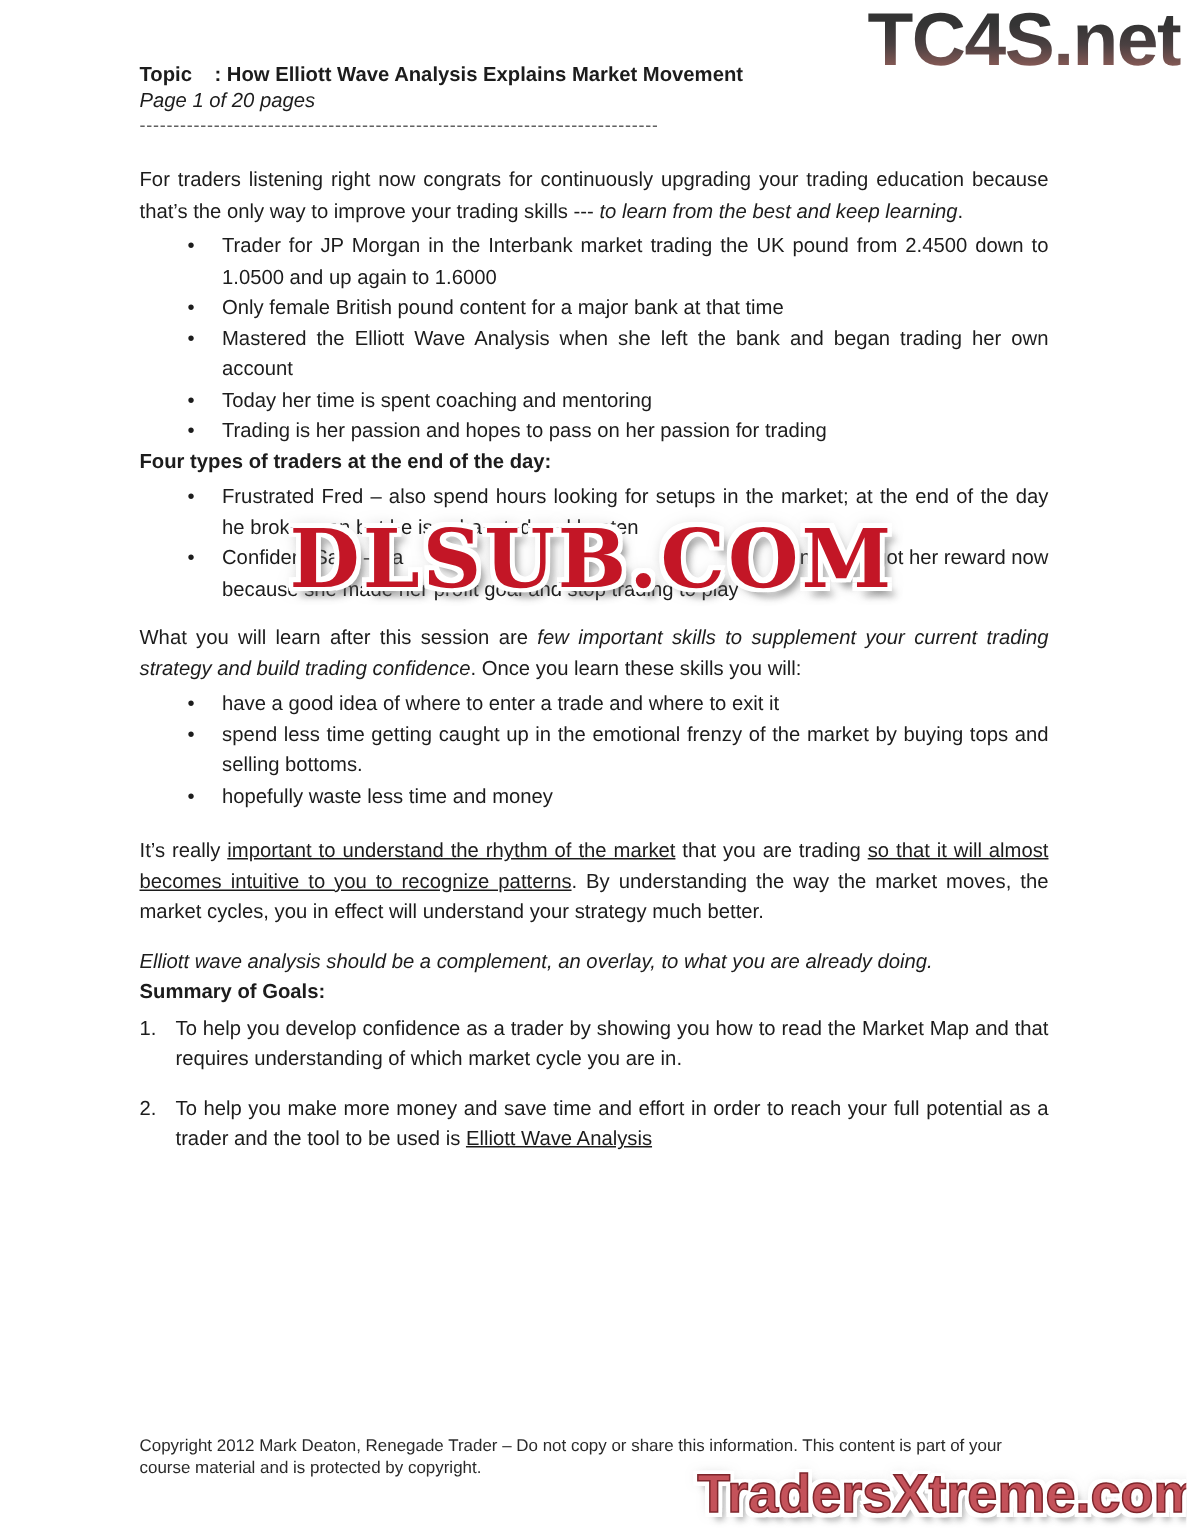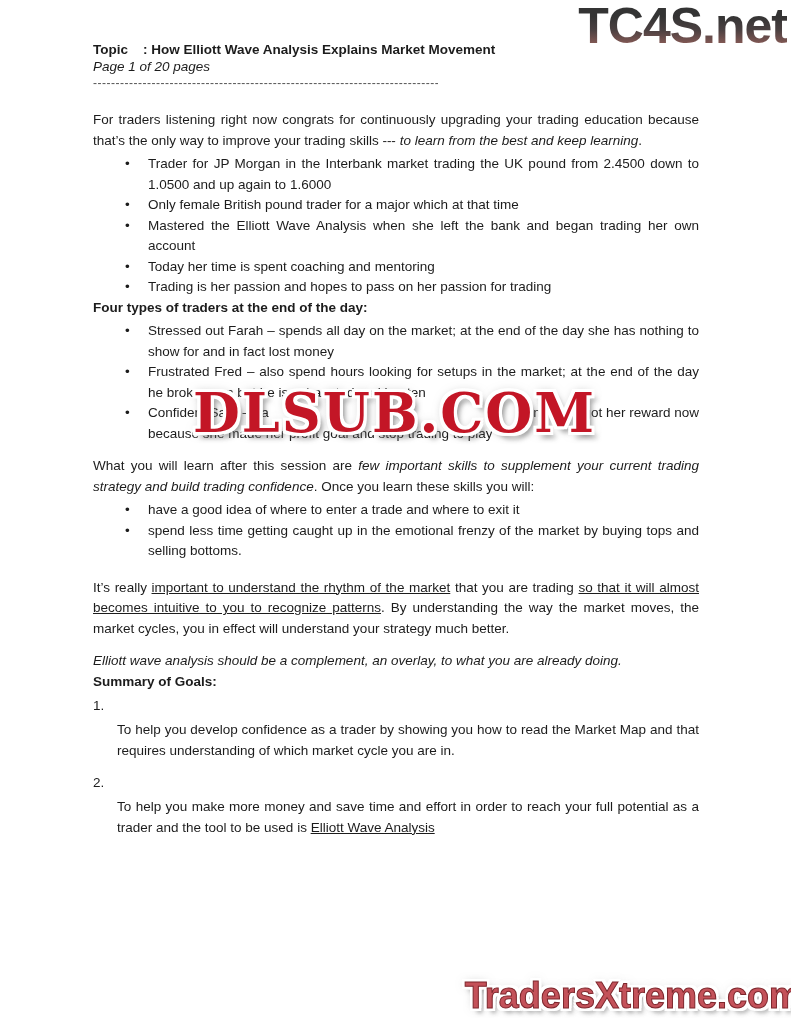--- a/index.html
+++ b/index.html
@@ -85,21 +85,21 @@
       -3px  3px 0 #ffffff, 3px  3px 0 #ffffff,
       -3px  0   0 #ffffff, 3px  0   0 #ffffff,
        0   -3px 0 #ffffff, 0    3px 0 #ffffff,
        0 0 10px rgba(130,130,130,0.55),
        5px 6px 5px rgba(90,90,90,0.55);
   }
   
   .goal { display: flex; margin-top: 4px; }
   .goal + .goal { margin-top: 12px; }
   .goal .num { width: 24px; flex-shrink: 0; }
-  .goal .gtext { flex: 1; text-align: justify; margin-top: 24px; }
+  .goal .gtext { flex: 1; text-align: justify; }
   
   .footer {
     position: absolute;
     left: 93px;
     top: 946px;
     width: 600px;
     font-size: 11.3px;
     line-height: 15px;
     color: #2a2a2a;
   }
@@ -149,61 +149,62 @@
     <div>
       <div class="hline">Topic&nbsp;&nbsp;&nbsp;&nbsp;: How Elliott Wave Analysis Explains Market Movement</div>
       <div class="hline italic">Page 1 of 20 pages</div>
       <div class="divider">--------------------------------------------------------------------------------------------------------------------------------------------</div>
     </div>
 
     <p class="para mt-intro"><span>For traders listening right now congrats for continuously upgrading your trading education because that’s the only way to improve your trading skills --- </span><span class="bi">to learn from the best and keep learning</span><span>.</span></p>
 
     <ul class="bullets">
       <li>Trader for JP Morgan in the Interbank market trading the UK pound from 2.4500 down to 1.0500 and up again to 1.6000</li>
-      <li>Only female British pound trader for a major which at that time</li>
+      <li>Only female British pound content for a major bank at that time</li>
       <li>Mastered the Elliott Wave Analysis when she left the bank and began trading her own account</li>
       <li>Today her time is spent coaching and mentoring</li>
       <li>Trading is her passion and hopes to pass on her passion for trading</li>
     </ul>
 
     <h3 class="doc-heading mt-h-four">Four types of traders at the end of the day:</h3>
     <ul class="bullets">
-      <li>Stressed out Farah – spends all day on the market; at the end of the day she has nothing to show for and in fact lost money</li>
       <li>Frustrated Fred – also spend hours looking for setups in the market; at the end of the day he broke even but he is exhausted and beaten</li>
       <li>
         <div class="sally-line1">
             <span>Confident Sally – ha</span>
             <span class="flexgap"></span>
             <span>nd. She got her reward now</span>
           </div>
         <div><span>because she made h</span><span>er profit goal and stop trading to play</span></div>
         <div class="watermark" style="color:#c31626;">DLSUB.COM</div>
       </li>
     </ul>
 
     <p class="para mt-learn"><span>What you will learn after this session are </span><span class="i">few important skills to supplement your current trading strategy and build trading confidence</span><span>. Once you learn these skills you will:</span></p>
     <ul class="bullets">
       <li>have a good idea of where to enter a trade and where to exit it</li>
       <li>spend less time getting caught up in the emotional frenzy of the market by buying tops and selling bottoms.</li>
+      <li>hopefully waste less time and money</li>
     </ul>
 
     <p class="para mt-rhythm"><span>It’s really </span><span class="u">important to understand the rhythm of the market</span><span> that you are trading </span><span class="u">so that it will almost becomes intuitive to you to recognize patterns</span><span>. By understanding the way the market moves, the market cycles, you in effect will understand your strategy much better.</span></p>
 
     <p class="para bi mt-overlay">Elliott wave analysis should be a complement, an overlay, to what you are already doing.</p>
 
     <h3 class="doc-heading mt-h-goals">Summary of Goals:</h3>
     <div>
       <div class="goal">
         <span class="num">1.</span>
         <div class="gtext"><span>To help you develop confidence as a trader by showing you how to read the Market Map and that requires understanding of which market cycle you are in.</span></div>
       </div>
       <div class="goal">
         <span class="num">2.</span>
         <div class="gtext"><span>To help you make more money and save time and effort in order to reach your full potential as a trader and the tool to be used is </span><span class="u">Elliott Wave Analysis</span></div>
       </div>
     </div>
 
   </div>
 
+  <p class="footer">Copyright 2012 Mark Deaton, Renegade Trader – Do not copy or share this information. This content is part of your course material and is protected by copyright.</p>
 
   <div class="logo-bottom" style="color:#c4525a;">TradersXtreme.com</div>
 
 </div>
 
 </body></html>

